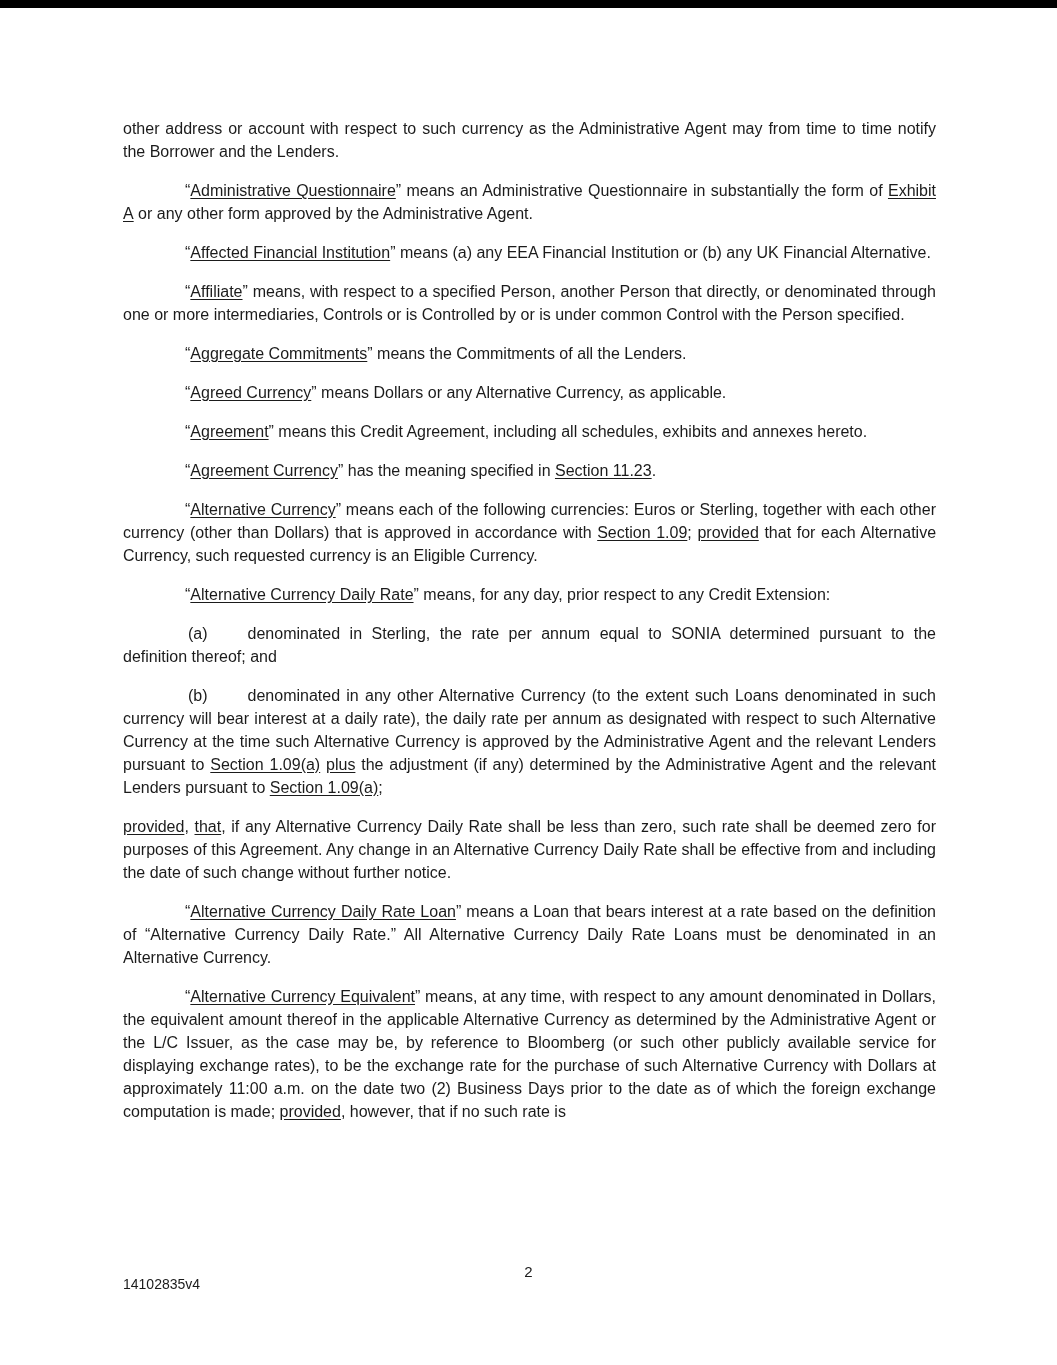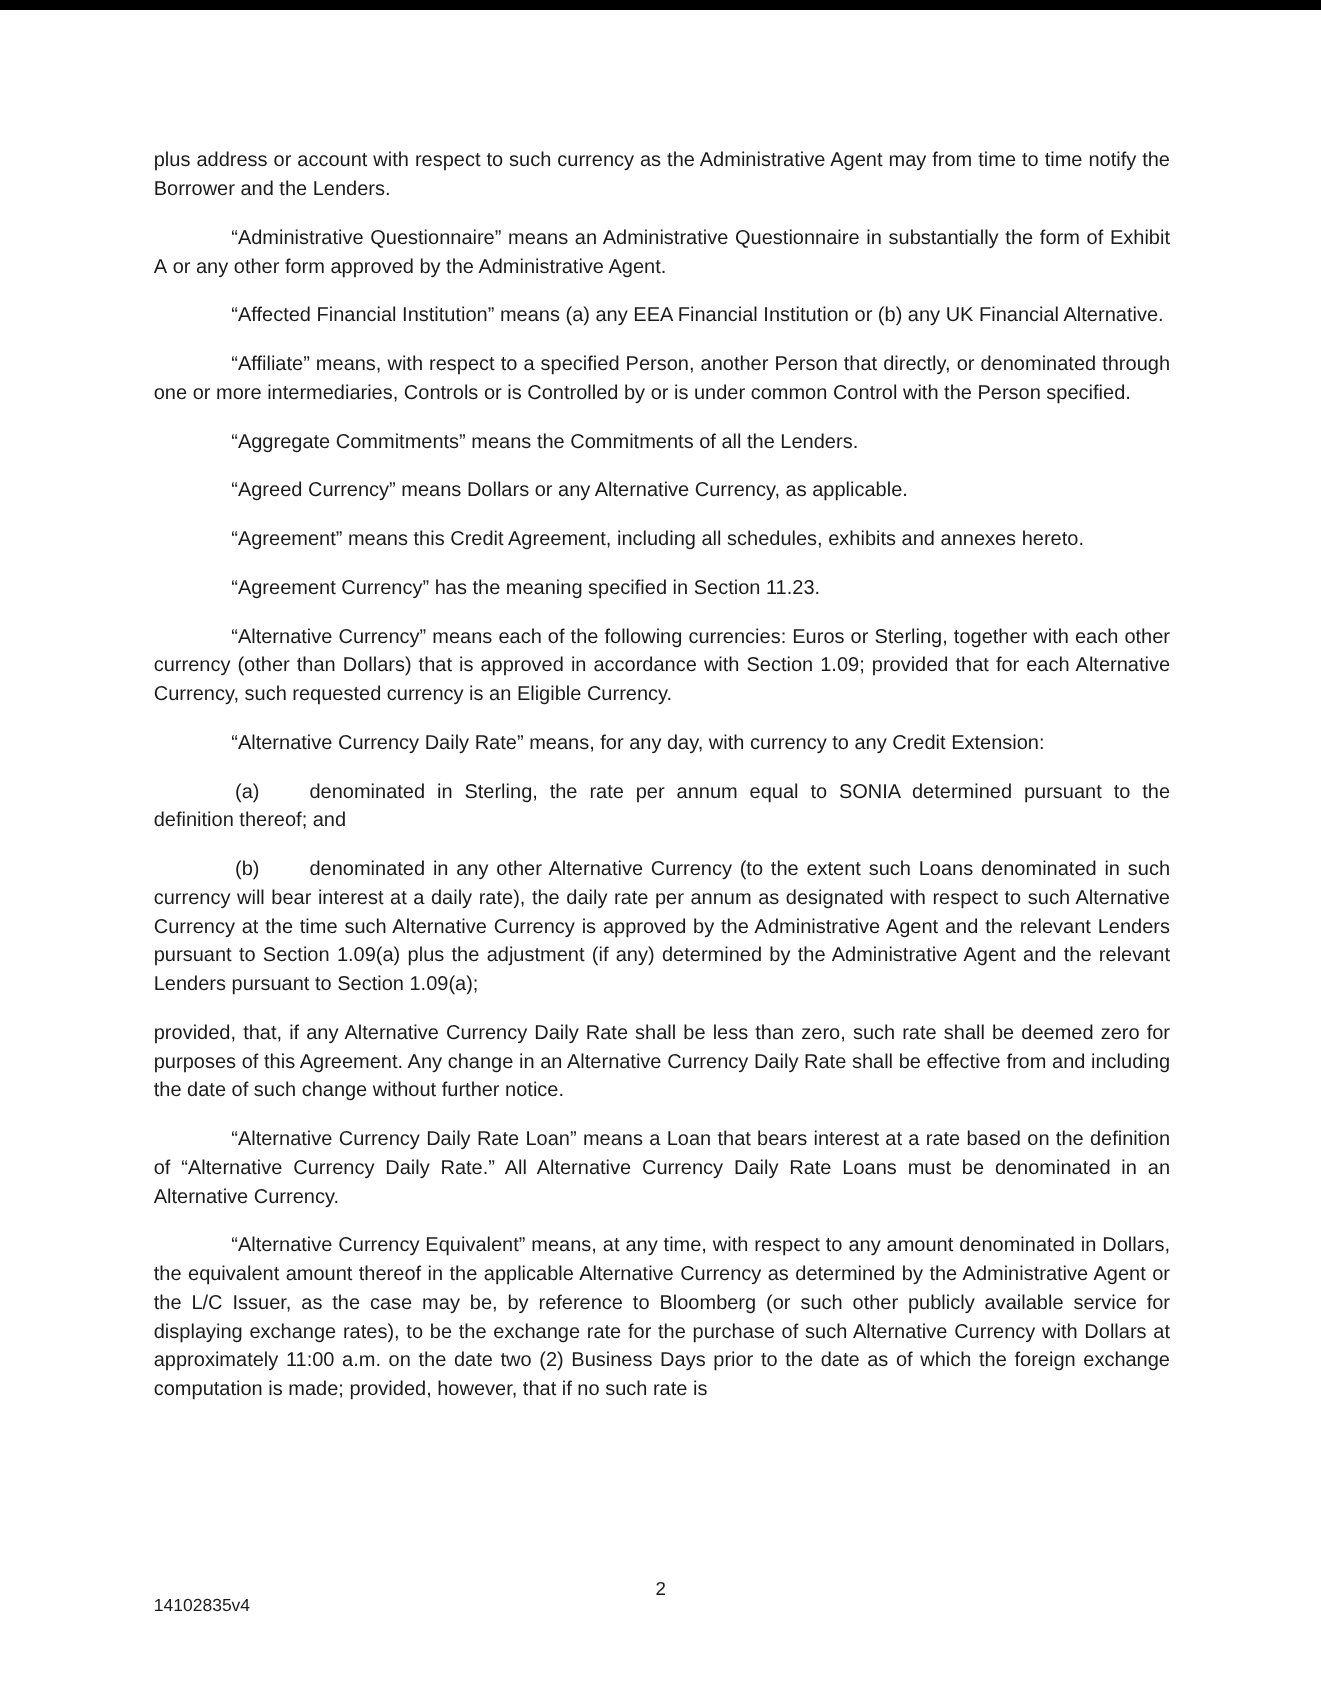--- a/index.html
+++ b/index.html
@@ -28,21 +28,21 @@
   .para {
     font-size: 16px;
     line-height: 23px;
     text-align: justify;
     margin-bottom: 16px;
   }
   .para.indent { text-indent: 62px; }
   .para.sub {
     text-indent: 65px;
   }
-  .u { text-underline-offset: 2px; }
+  .u { text-decoration: underline; text-underline-offset: 2px; }
   .tab { display: inline-block; width: 40px; }
   .footer-page {
     position: absolute;
     top: 1263px;
     left: 0;
     width: 100%;
     text-align: center;
     font-size: 15px;
     color: #1b1b1b;
   }
@@ -53,30 +53,30 @@
     font-size: 14px;
     color: #1b1b1b;
   }
 </style>
 </head>
 <body>
 
 <div class="scan-bar"></div>
 
 <div class="content">
-    <p class="para"><span>plus address or account with respect to such currency as the Administrative Agent may from time to time notify the Borrower and the Lenders.</span></p>
+    <p class="para"><span>other address or account with respect to such currency as the Administrative Agent may from time to time notify the Borrower and the Lenders.</span></p>
     <p class="para indent"><span>“</span><span class="u">Administrative Questionnaire</span><span>” means an Administrative Questionnaire in substantially the form of </span><span class="u">Exhibit A</span><span> or any other form approved by the Administrative Agent.</span></p>
     <p class="para indent"><span>“</span><span class="u">Affected Financial Institution</span><span>” means (a) any EEA Financial Institution or (b) any UK Financial Alternative.</span></p>
     <p class="para indent"><span>“</span><span class="u">Affiliate</span><span>” means, with respect to a specified Person, another Person that directly, or denominated through one or more intermediaries, Controls or is Controlled by or is under common Control with the Person specified.</span></p>
     <p class="para indent"><span>“</span><span class="u">Aggregate Commitments</span><span>” means the Commitments of all the Lenders.</span></p>
     <p class="para indent"><span>“</span><span class="u">Agreed Currency</span><span>” means Dollars or any Alternative Currency, as applicable.</span></p>
     <p class="para indent"><span>“</span><span class="u">Agreement</span><span>” means this Credit Agreement, including all schedules, exhibits and annexes hereto.</span></p>
     <p class="para indent"><span>“</span><span class="u">Agreement Currency</span><span>” has the meaning specified in </span><span class="u">Section 11.23</span><span>.</span></p>
     <p class="para indent"><span>“</span><span class="u">Alternative Currency</span><span>” means each of the following currencies: Euros or Sterling, together with each other currency (other than Dollars) that is approved in accordance with </span><span class="u">Section 1.09</span><span>; </span><span class="u">provided</span><span> that for each Alternative Currency, such requested currency is an Eligible Currency.</span></p>
-    <p class="para indent"><span>“</span><span class="u">Alternative Currency Daily Rate</span><span>” means, for any day, with currency to any Credit Extension:</span></p>
+    <p class="para indent"><span>“</span><span class="u">Alternative Currency Daily Rate</span><span>” means, for any day, prior respect to any Credit Extension:</span></p>
     <p class="para sub"><span>(a)</span><span class="tab"></span><span>denominated in Sterling, the rate per annum equal to SONIA determined pursuant to the definition thereof; and</span></p>
     <p class="para sub"><span>(b)</span><span class="tab"></span><span>denominated in any other Alternative Currency (to the extent such Loans denominated in such currency will bear interest at a daily rate), the daily rate per annum as designated with respect to such Alternative Currency at the time such Alternative Currency is approved by the Administrative Agent and the relevant Lenders pursuant to </span><span class="u">Section 1.09(a)</span><span> </span><span class="u">plus</span><span> the adjustment (if any) determined by the Administrative Agent and the relevant Lenders pursuant to </span><span class="u">Section 1.09(a)</span><span>;</span></p>
     <p class="para"><span class="u">provided</span><span>, </span><span class="u">that</span><span>, if any Alternative Currency Daily Rate shall be less than zero, such rate shall be deemed zero for purposes of this Agreement.  Any change in an Alternative Currency Daily Rate shall be effective from and including the date of such change without further notice.</span></p>
     <p class="para indent"><span>“</span><span class="u">Alternative Currency Daily Rate Loan</span><span>” means a Loan that bears interest at a rate based on the definition of “Alternative Currency Daily Rate.”  All Alternative Currency Daily Rate Loans must be denominated in an Alternative Currency.</span></p>
     <p class="para indent"><span>“</span><span class="u">Alternative Currency Equivalent</span><span>” means, at any time, with respect to any amount denominated in Dollars, the equivalent amount thereof in the applicable Alternative Currency as determined by the Administrative Agent or the L/C Issuer, as the case may be, by reference to Bloomberg (or such other publicly available service for displaying exchange rates), to be the exchange rate for the purchase of such Alternative Currency with Dollars at approximately 11:00 a.m. on the date two (2) Business Days prior to the date as of which the foreign exchange computation is made; </span><span class="u">provided</span><span>, however, that if no such rate is</span></p>
   </div>
 
 <div class="footer-page">2</div>
 <div class="footer-id">14102835v4</div>
 

